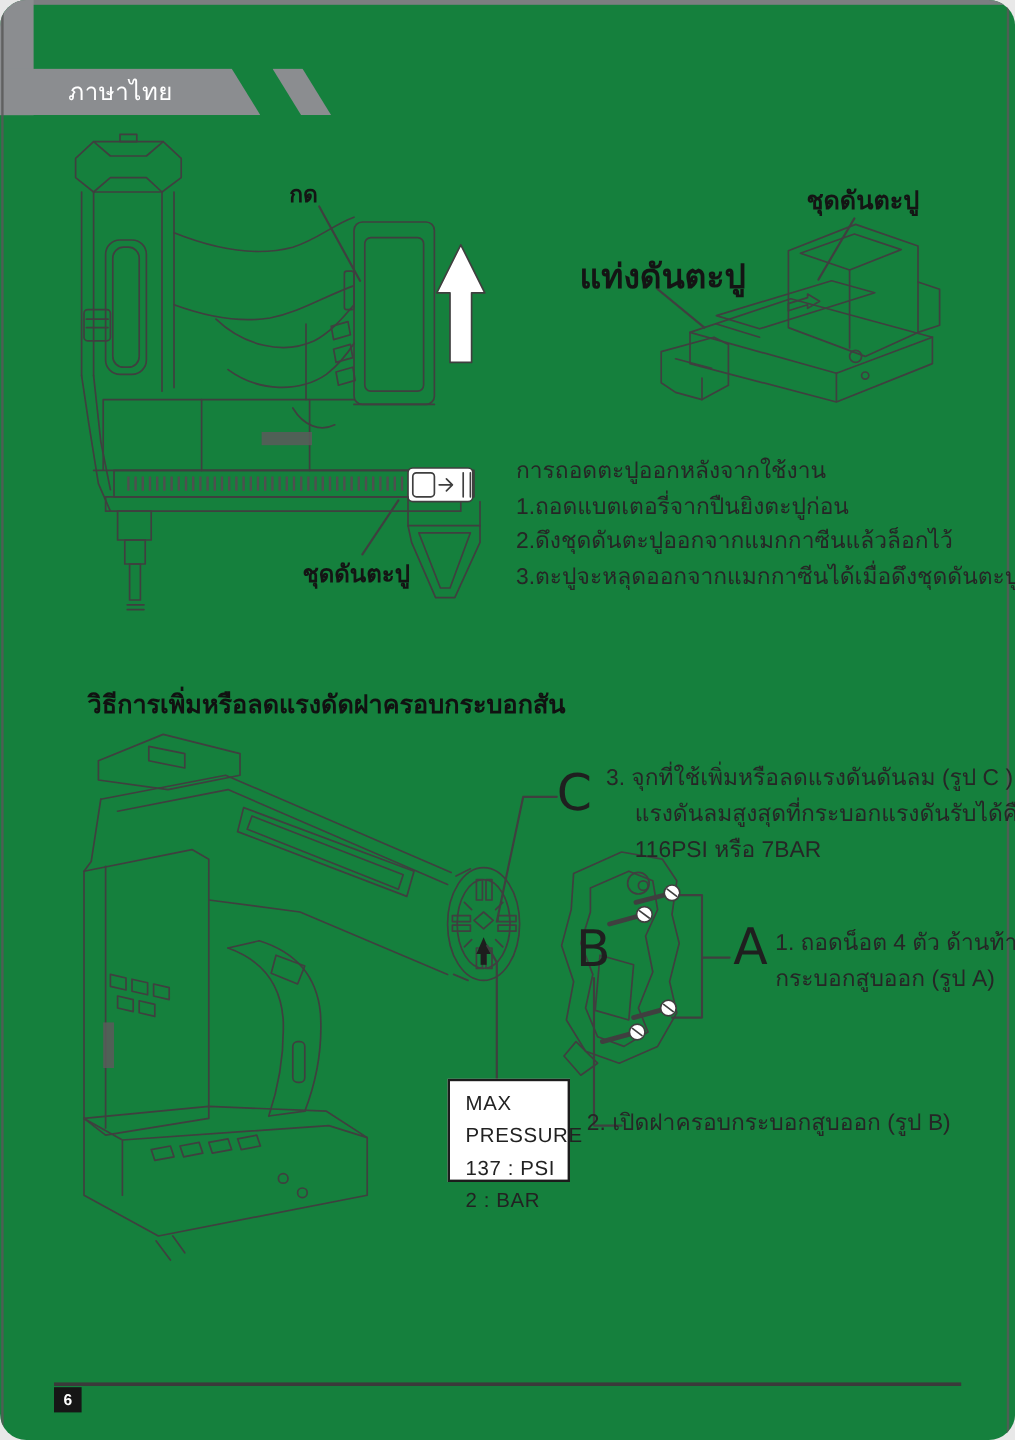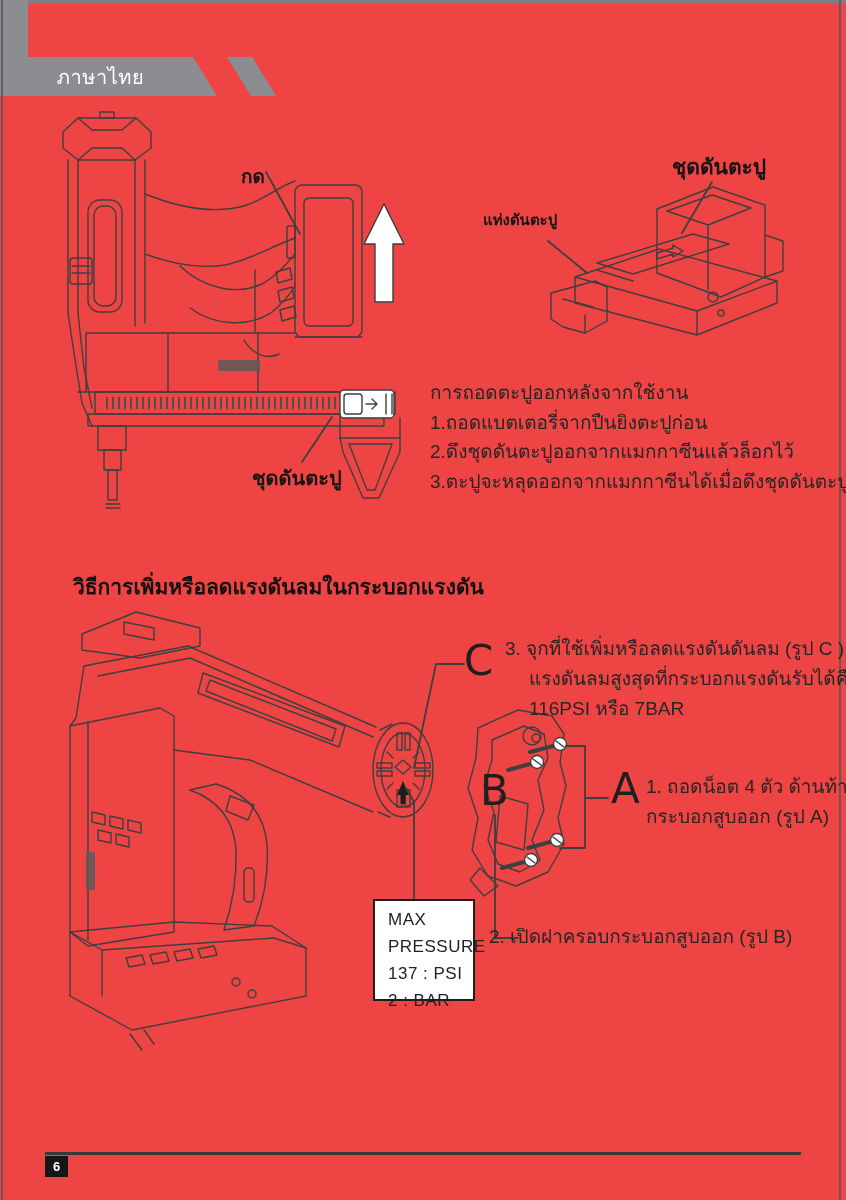--- a/index.html
+++ b/index.html
@@ -1,39 +1,39 @@
 <!DOCTYPE html>
 <html><head>
 <meta charset="utf-8">
 <style>
   html,body{margin:0;padding:0;background:#e8e8e8;}
   .page{
-    position:relative;width:846px;height:1200px;background:#ef4444;
+    position:relative;width:846px;height:1200px;background:#15803d;
     font-family:"Liberation Sans","DejaVu Sans",sans-serif;color:#2b2b2b;
-    overflow:hidden;margin:0 auto;
+    overflow:hidden;margin:0 auto;border-radius:22px;
   }
   .abs{position:absolute;white-space:nowrap;}
   
   .top-strip{left:0;top:0;width:846px;height:4px;background:#7c7e81;}
   .left-bar{left:0;top:0;width:28px;height:96px;background:#8b8d90;}
   .band-main{left:0;top:57px;width:217px;height:39px;background:#8b8d90;
     clip-path:polygon(0 0,193px 0,217px 39px,0 39px);}
   .band-piece{left:227px;top:57px;width:49px;height:39px;background:#8b8d90;
     clip-path:polygon(0 0,25px 0,49px 39px,24px 39px);}
   .band-label{left:28px;top:61px;width:145px;height:32px;line-height:32px;
     text-align:center;color:#ffffff;font-size:20px;letter-spacing:.5px;}
   .edge-line-l{left:1px;top:0;width:2px;height:1200px;background:#585858;opacity:.85;}
   .edge-line-r{left:839px;top:0;width:2px;height:1200px;background:#585858;opacity:.85;}
   
   .lbl{font-weight:bold;color:#141414;z-index:3;}
   .body-txt{font-size:19px;line-height:29.5px;color:#262626;z-index:3;}
   .bigletter{font-size:42px;line-height:42px;color:#1f1f1f;z-index:3;
     font-family:"DejaVu Sans","Liberation Sans",sans-serif;}
   .heading{font-size:21px;font-weight:bold;color:#111;z-index:3;}
-  .maxbox{left:373px;top:899px;width:102px;height:102px;border:2px solid #1c1c1c;
+  .maxbox{left:373px;top:899px;width:102px;height:86px;border:2px solid #1c1c1c;
     background:#fff;box-sizing:border-box;padding:5px 0 0 13px;z-index:4;}
   .maxbox div{font-size:17px;line-height:27px;color:#222;letter-spacing:.5px;}
   .footer-line{left:45px;top:1152px;width:756px;height:2.5px;background:#3a3a3a;}
   .page-num{left:45px;top:1156px;width:23px;height:21px;background:#161616;color:#fff;
     font-size:13px;font-weight:bold;text-align:center;line-height:21px;}
   svg.fig{position:absolute;z-index:1;}
   svg.fig *{vector-effect:non-scaling-stroke;}
 </style>
 </head>
 <body>
@@ -102,21 +102,21 @@
       <path d="M56,342 h17 v20 h-17 z"></path>
       <path d="M60,362 h9 v30 h-9 z"></path>
       <path d="M58,396 h14 M58,400 h14"></path>
 
       <path d="M336,96 L356,136 L345,136 L345,194 L327,194 L327,136 L316,136 Z" fill="#ffffff"></path>
 
       <path d="M218,64 L252,126" stroke-width="1.8"></path>
       <path d="M254,354 L284,309" stroke-width="1.8"></path>
     </g>
   </svg>
-  <div class="abs lbl" style="left:241px;top:146px;font-size:19px;margin-top:15px;">กด</div>
+  <div class="abs lbl" style="left:241px;top:146px;font-size:19px;">กด</div>
   <div class="abs lbl" style="left:252px;top:462px;font-size:20px;">ชุดดันตะปู</div>
 
   <svg class="fig" style="left:545px;top:175px" width="280" height="190" viewBox="0 0 280 190">
     <g stroke="#3f3f3f" fill="none" stroke-width="1.4" stroke-linejoin="round" stroke-linecap="round">
       <path d="M112,34 L168,12 L220,30 L220,102 L176,122 L112,98 Z"></path>
       <path d="M122,36 L167,20 L206,33 L163,50 Z"></path>
       <path d="M163,50 V115"></path>
       <path d="M220,60 L238,66 L238,96 L220,102"></path>
       <path d="M30,102 L114,74 L232,106 L152,136 Z"></path>
       <path d="M30,102 V128 L152,160 V136 M232,106 V128 L152,160"></path>
@@ -125,30 +125,30 @@
       <path d="M112,78 l16,-5 v-3 l10,6 l-10,6 v-3 l-16,5 z"></path>
       <path d="M6,118 L50,106 L62,112 L62,146 L40,158 L18,152 L6,144 Z"></path>
       <path d="M18,124 L48,132 M40,158 V140"></path>
       <circle cx="168" cy="122" r="5"></circle>
       <circle cx="176" cy="138" r="3"></circle>
       <path d="M167,7 L137,58" stroke-width="1.8"></path>
       <path d="M3,66 L42,98" stroke-width="1.8"></path>
     </g>
   </svg>
   <div class="abs lbl" style="left:672px;top:150px;font-size:21px;">ชุดดันตะปู</div>
-  <div class="abs lbl" style="left:483px;top:208px;font-size:15px;">แท่งดันตะปู</div>
+  <div class="abs lbl" style="left:483px;top:208px;font-size:28px;">แท่งดันตะปู</div>
 
   <div class="abs body-txt" style="left:430px;top:378px;">
     <div>การถอดตะปูออกหลังจากใช้งาน</div>
     <div>1.ถอดแบตเตอรี่จากปืนยิงตะปูก่อน</div>
     <div>2.ดึงชุดดันตะปูออกจากแมกกาซีนแล้วล็อกไว้</div>
     <div>3.ตะปูจะหลุดออกจากแมกกาซีนได้เมื่อดึงชุดดันตะปูออก</div>
   </div>
 
-  <div class="abs heading" style="left:73px;top:570px;">วิธีการเพิ่มหรือลดแรงดันลมในกระบอกแรงดัน</div>
+  <div class="abs heading" style="left:73px;top:570px;">วิธีการเพิ่มหรือลดแรงดัดฝาครอบกระบอกสัน</div>
 
   <svg class="fig" style="left:40px;top:600px" width="460" height="470" viewBox="0 0 460 470">
     <g stroke="#3f3f3f" fill="none" stroke-width="1.4" stroke-linejoin="round" stroke-linecap="round">
 
       <path d="M42,34 L96,12 L160,28 L160,46 L100,58 L42,50 Z"></path>
       <path d="M84,22 l30,6 v12 l-30,-6 z"></path>
 
       <path d="M44,66 L148,46 L336,127"></path>
       <path d="M58,76 L150,58 L333,137"></path>
       <path d="M163,73 L305,126 L299,147 L158,93 Z"></path>

